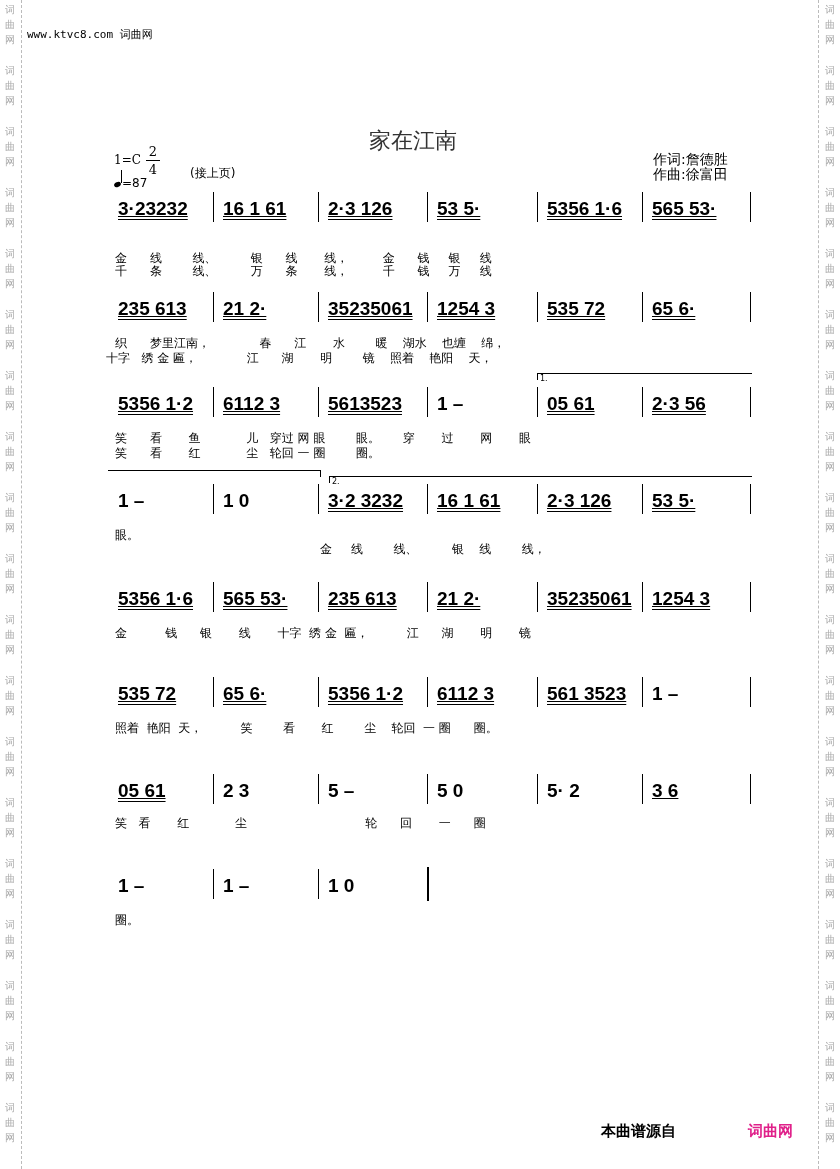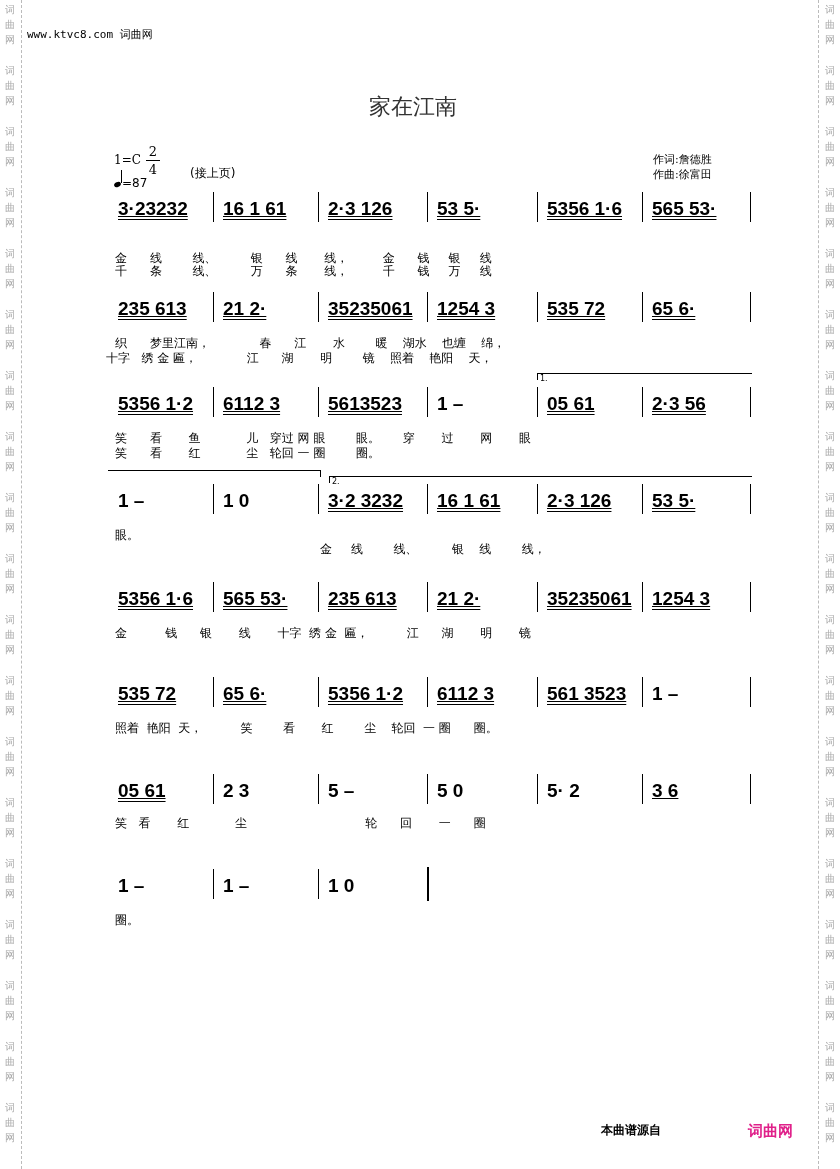--- a/index.html
+++ b/index.html
@@ -5,36 +5,36 @@
   html,body{margin:0;padding:0;background:#fff;}
   body{width:840px;height:1169px;position:relative;overflow:hidden;font-family:"DejaVu Sans",sans-serif;color:#000;}
   .wm-col{position:absolute;top:0;width:16px;height:1169px;}
   .wm-col.left{left:2px;}
   .wm-col.right{left:822px;}
   .wm-line{position:absolute;top:0;height:1169px;width:0;border-left:1px dashed #bbb;}
   .wm-line.left{left:21px;}
   .wm-line.right{left:818px;}
   .wm-group{position:absolute;left:0;width:16px;font-size:10px;line-height:15px;color:#aaa;text-align:center;}
   .site{position:absolute;left:27px;top:27px;font-family:"DejaVu Sans Mono",monospace;font-size:11px;}
-  .title{position:absolute;left:0;width:826px;top:92px;text-align:center;font-family:"DejaVu Serif",serif;font-size:22px;color:#333;}
+  .title{position:absolute;left:0;width:826px;top:126px;text-align:center;font-family:"DejaVu Serif",serif;font-size:22px;color:#333;}
   .key{position:absolute;left:114px;top:153px;font-family:"DejaVu Serif",serif;font-size:12px;}
   .meter{position:absolute;left:146px;top:144px;font-family:"DejaVu Serif",serif;font-size:13px;text-align:center;width:14px;line-height:15px;}
   .meter .bar{border-top:1px solid #000;margin:1px 0;}
   .tempo{position:absolute;left:114px;top:176px;font-size:12px;}
   .tempo .note{display:inline-block;width:7px;height:5px;background:#000;border-radius:50%;transform:rotate(-25deg);margin-right:1px;position:relative;}
   .cont{position:absolute;left:190px;top:165px;font-size:12px;}
-  .credits{position:absolute;left:653px;top:152px;font-size:11px;line-height:15px;}
+  .credits{position:absolute;left:653px;top:152px;font-size:14px;line-height:15px;}
   .staff{position:absolute;left:0;width:840px;}
   .notes{position:absolute;top:0;font-family:"Liberation Sans",sans-serif;font-weight:bold;font-size:19px;white-space:pre;}
   .barline{position:absolute;width:1px;background:#000;}
   .barline.dbl{width:2px;}
   .lyric{position:absolute;font-size:12px;white-space:pre;line-height:15px;}
   .volta{position:absolute;border-top:1px solid #000;border-left:1px solid #000;height:6px;font-size:8px;padding-left:2px;line-height:10px;}
   .volta.rend{border-left:none;border-right:1px solid #000;}
-  .footer-src{position:absolute;left:601px;top:1122px;font-size:12px;font-weight:bold;}
+  .footer-src{position:absolute;left:601px;top:1122px;font-size:15px;font-weight:bold;}
   .footer-site{position:absolute;left:748px;top:1122px;font-size:15px;font-weight:bold;}
 </style>
 </head>
 <body>
 
 <div class="wm-line left"></div>
 <div class="wm-line right"></div>
 <div class="wm-col left" id="wmL">
     <div class="wm-group" style="top: 2px;">词<br>曲<br>网</div>
     <div class="wm-group" style="top: 63px;">词<br>曲<br>网</div>

